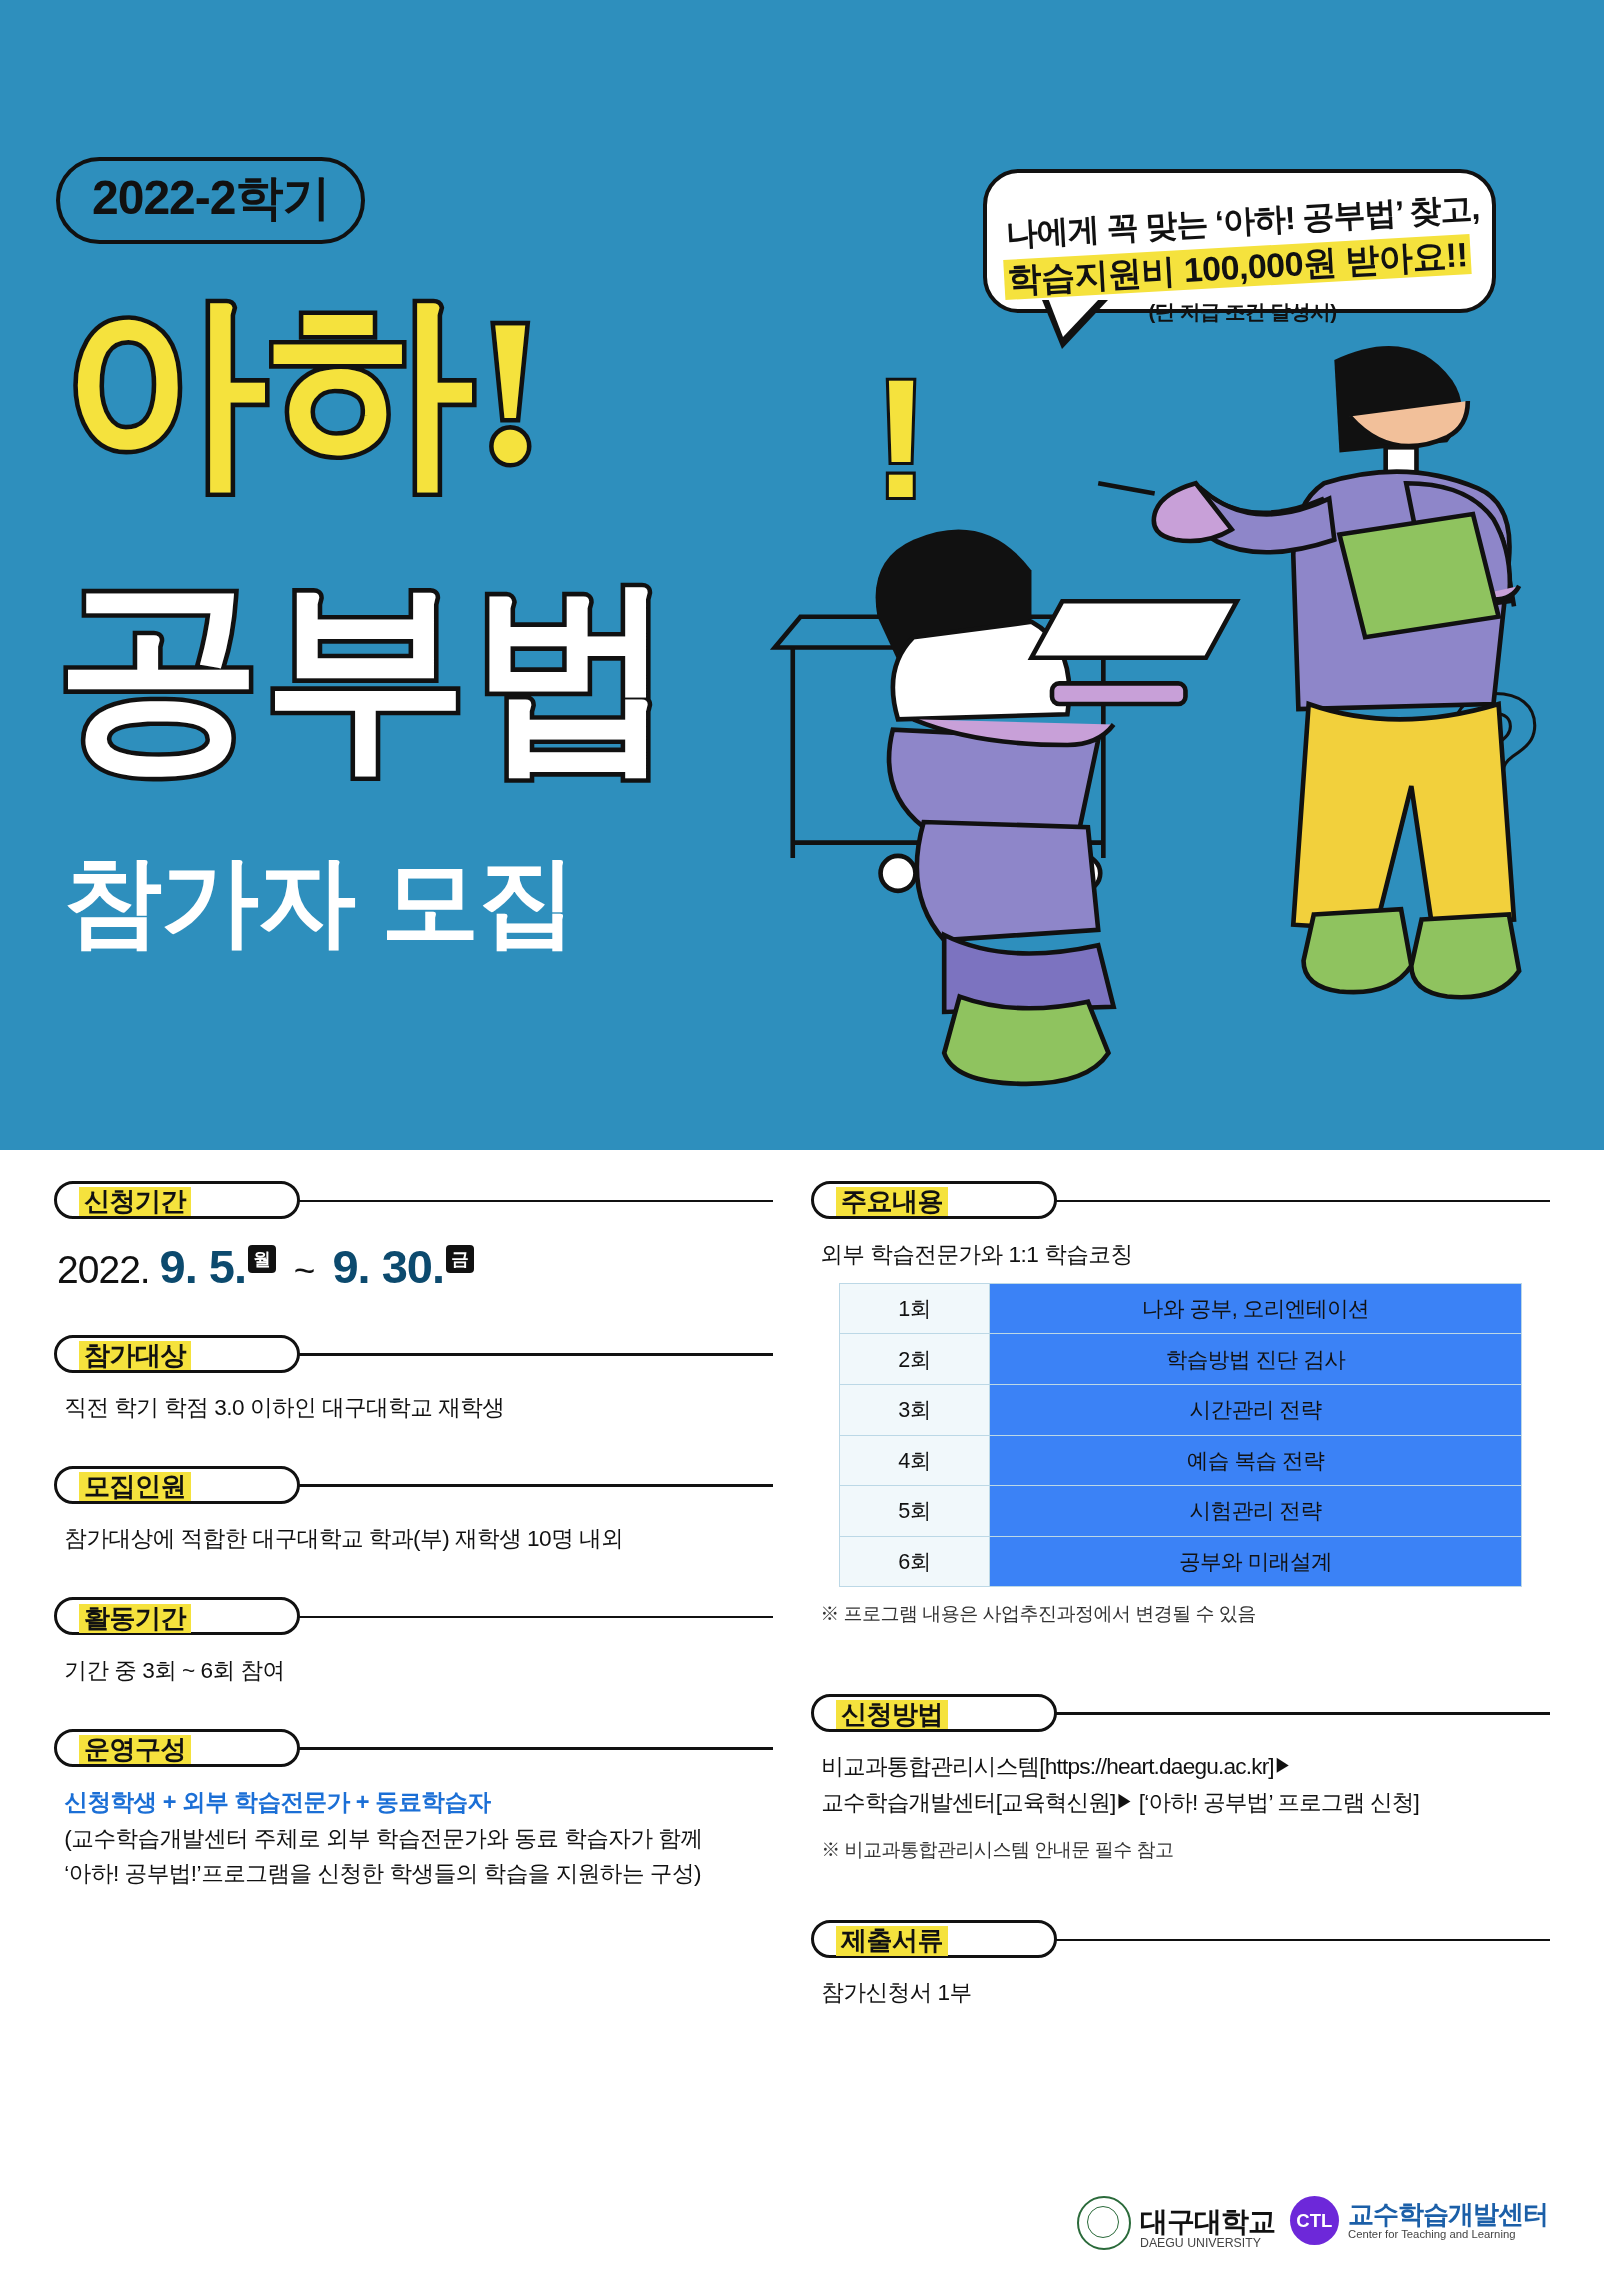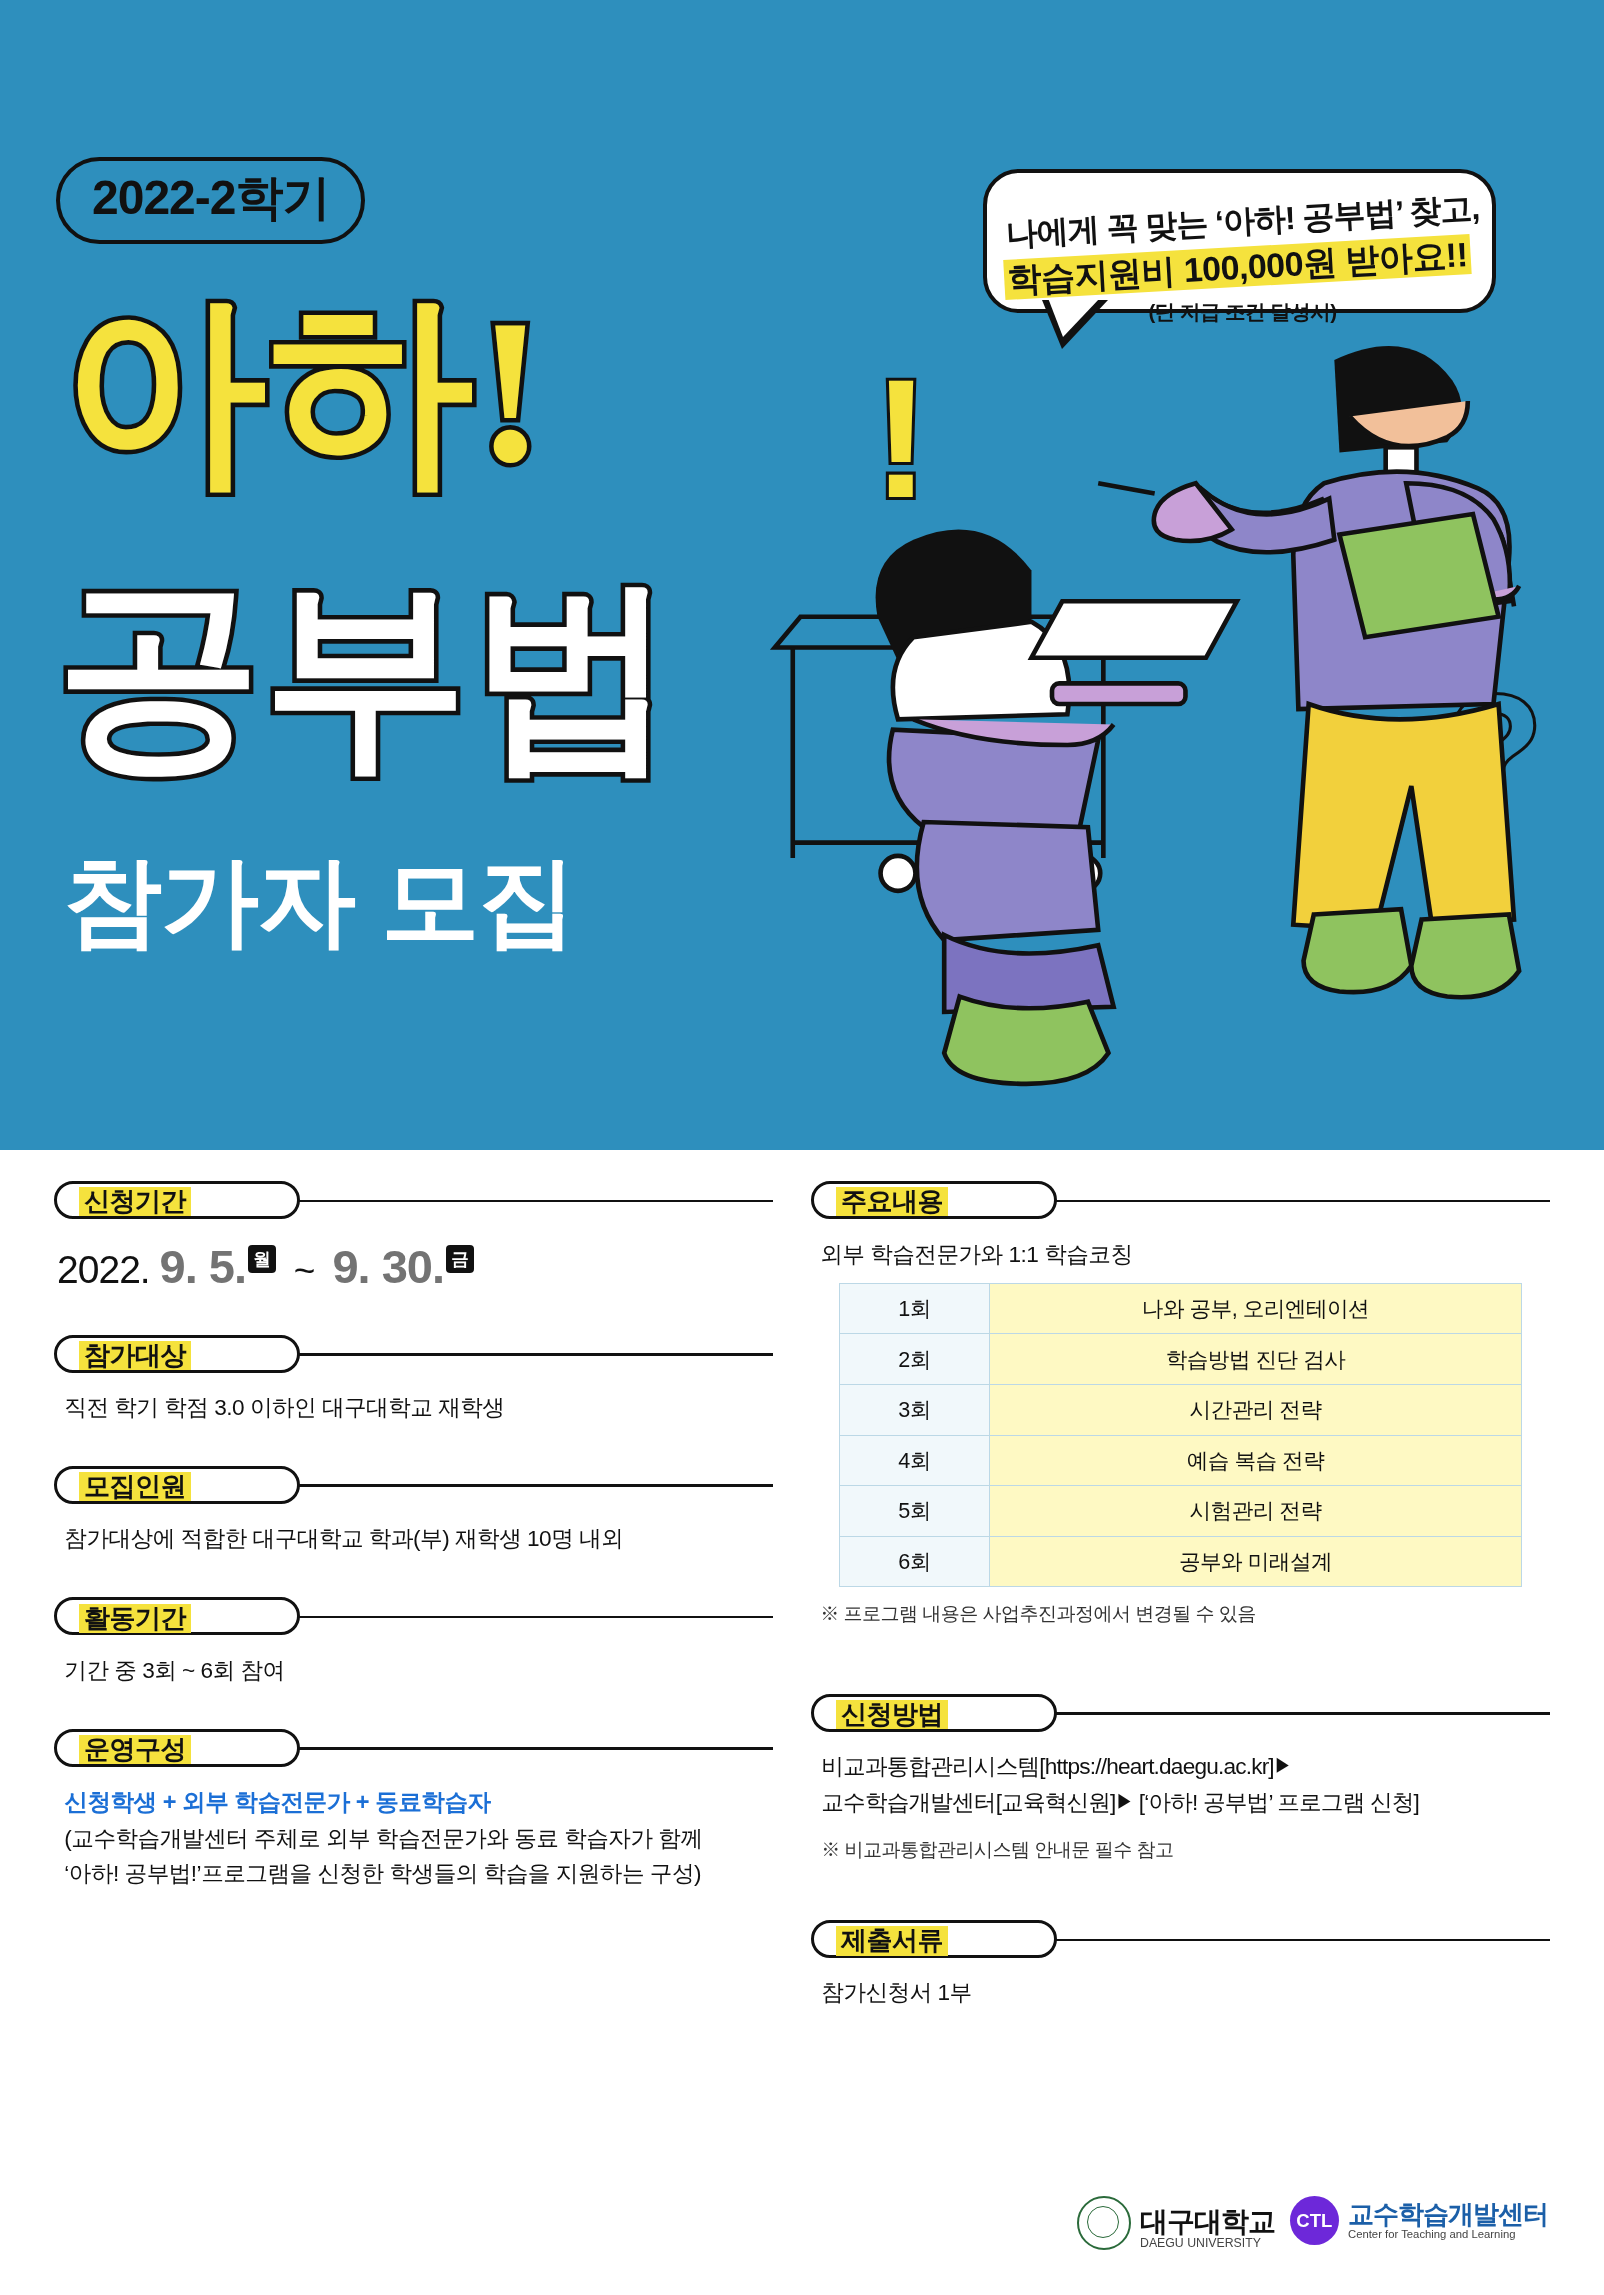--- a/index.html
+++ b/index.html
@@ -259,21 +259,21 @@
 
   
   .date-line {
     padding: 17.5px 0 0 3.1px;
     font-size: 39px;
     color: #111;
     letter-spacing: -1px;
     white-space: nowrap;
   }
   .date-line .blue {
-    color: #737373;
+    color: #0c4a6e;
     font-weight: bold;
     font-size: 47px;
   }
   .day-badge {
     display: inline-block;
     background: #111;
     color: #ffffff;
     font-size: 17.5px;
     font-weight: bold;
     border-radius: 4.1px;
@@ -314,21 +314,21 @@
     color: #111;
     text-align: center;
     padding: 10.3px 0;
     letter-spacing: -0.5px;
   }
   table.prog td.c1 {
     width: 149px;
     background: #f1f8fb;
   }
   table.prog td.c2 {
-    background: #fef9c3;
+    background: #3b82f6;
   }
   .note {
     padding: 13.3px 0 0 9.2px;
     font-size: 19px;
     color: #333;
     letter-spacing: -0.5px;
   }
 
   .apply-line {
     font-size: 22.6px;

